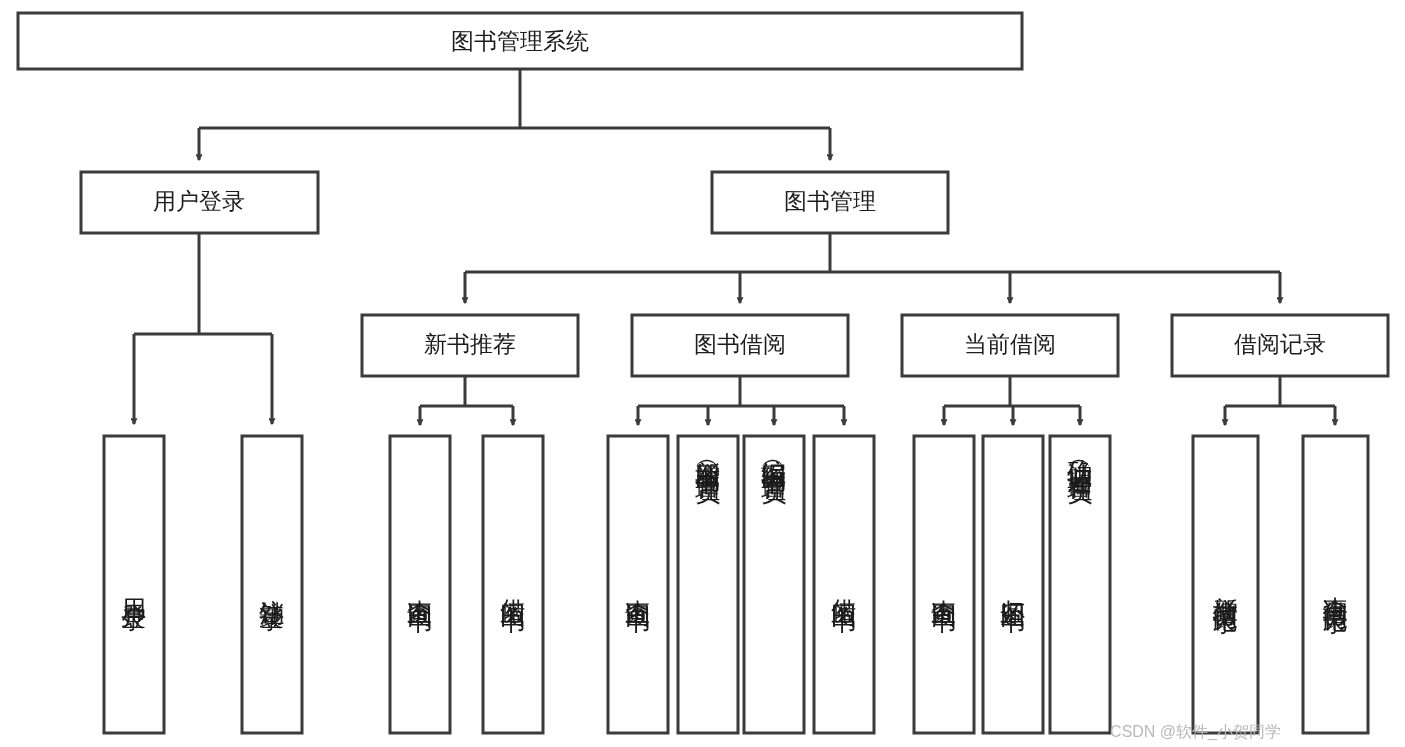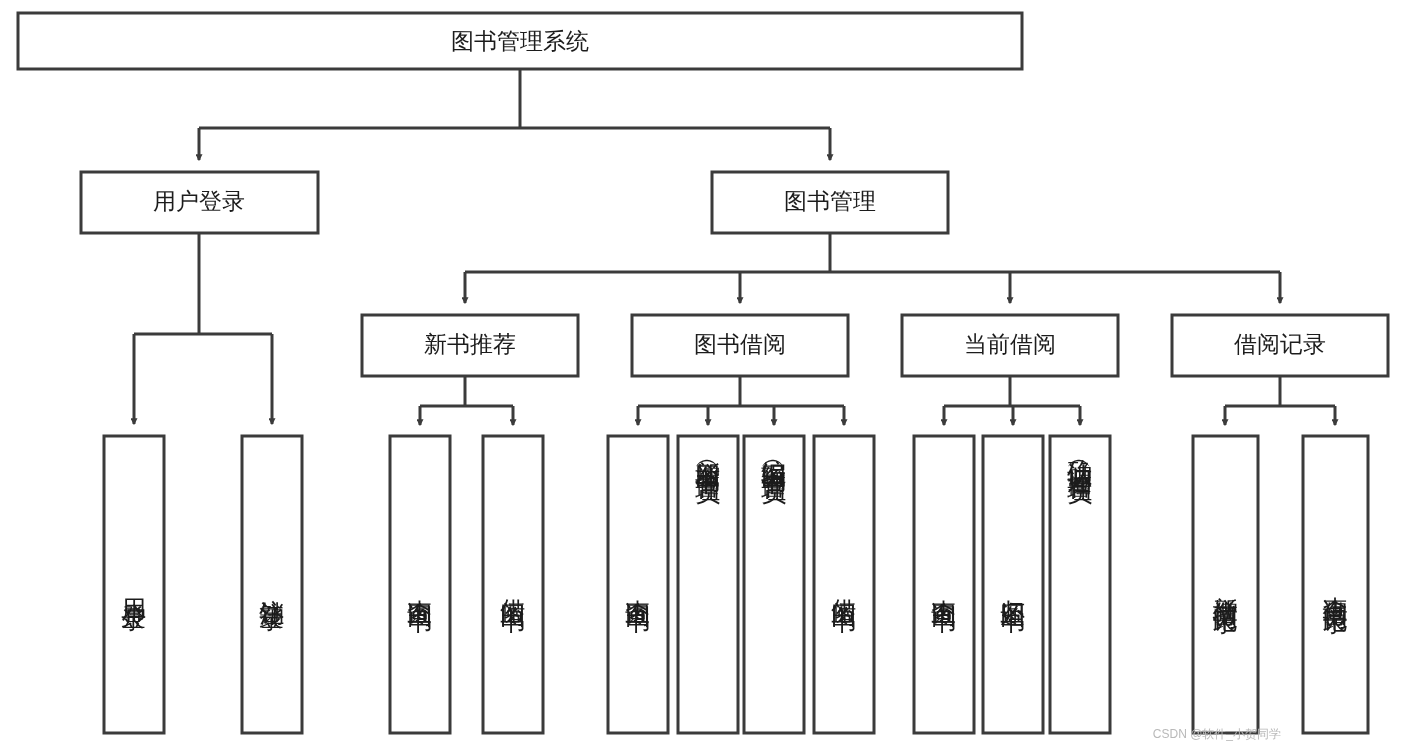--- a/index.html
+++ b/index.html
@@ -65,21 +65,21 @@
     color: #1c1c1c;
     letter-spacing: 3px;
     white-space: nowrap;
     text-align: center;
   }
   .watermark {
     position: absolute;
     right: 8px;
     bottom: 4px;
     font-family: "Liberation Sans", "DejaVu Sans", sans-serif;
-    font-size: 12px;
+    font-size: 16px;
     color: #b9b9b9;
     white-space: nowrap;
     user-select: none;
   }
 </style>
 </head>
 <body>
 
 <div id="diagram-root">
 

